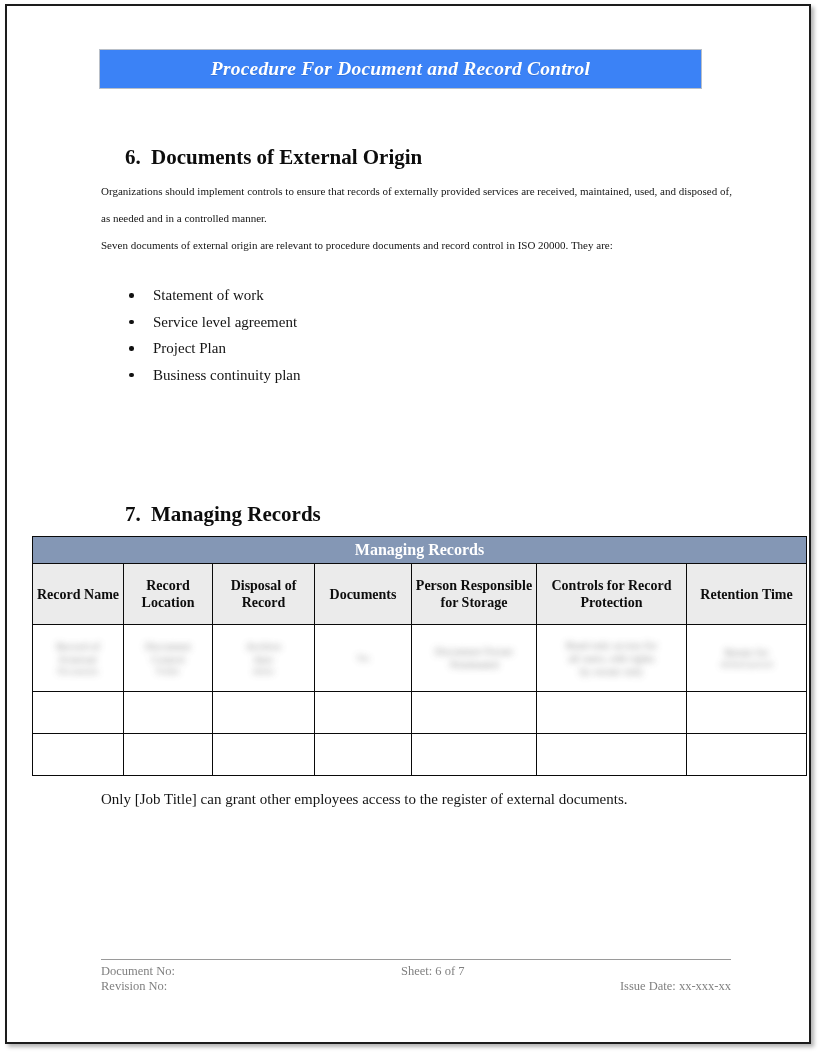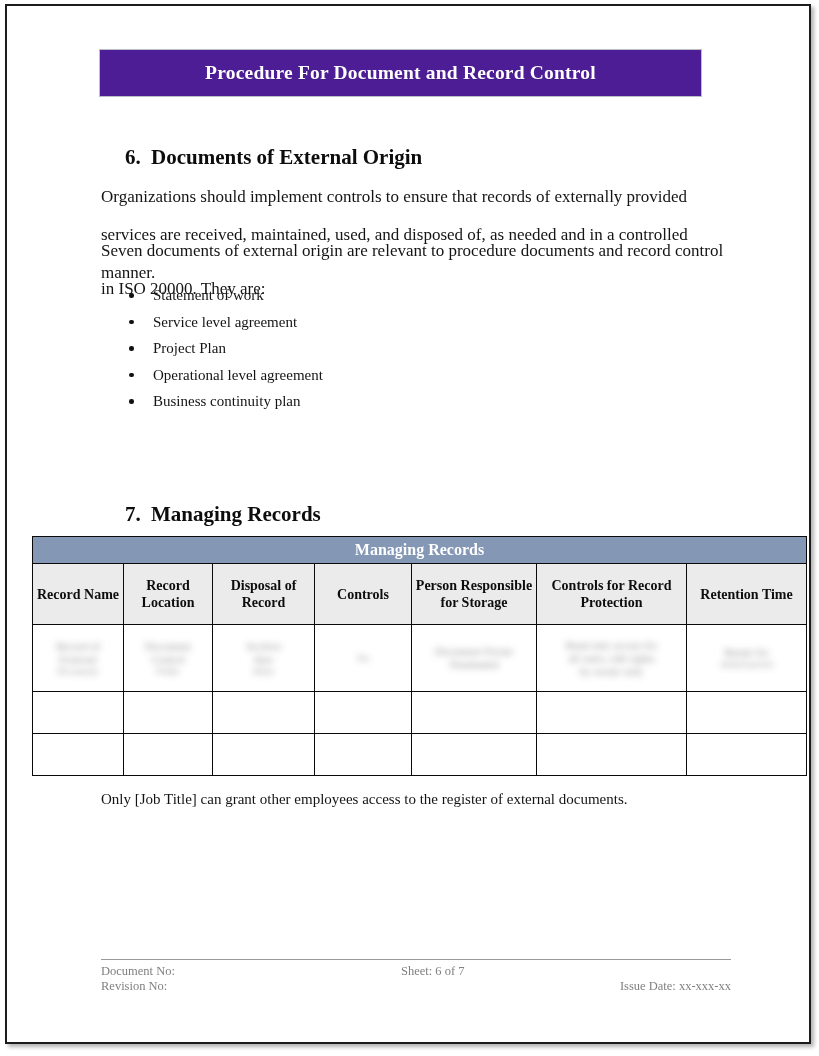--- a/index.html
+++ b/index.html
@@ -40,27 +40,28 @@
     bottom: 0;
     padding: 0;
   }
 
   
   .title-banner {
     position: absolute;
     left: 92px;
     top: 43px;
     width: 603px;
-    height: 48px;
-    background: #4c1d95;
+    height: 40px;
+    background: #3b82f6;
     border: 1px solid #b9bfc7;
     display: flex;
     align-items: center;
     justify-content: center;
     box-sizing: border-box;
+    font-style: italic;
   }
   .title-banner .title-text {
     color: #ffffff;
     font-size: 19.5px;
     font-weight: bold;
     letter-spacing: 0.2px;
     font-family: "Liberation Serif", "DejaVu Serif", serif;
     text-shadow: 0 1px 0 rgba(0,0,0,0.12);
   }
 
@@ -73,22 +74,22 @@
     white-space: nowrap;
   }
   .section-heading .num {
     display: inline-block;
     width: 26px;
   }
   .para {
     position: absolute;
     left: 94px;
     width: 632px;
-    font-size: 17px;
-    line-height: 38px;
+    font-size: 11px;
+    line-height: 27px;
     color: #141414;
     text-align: left;
   }
   .bullet-list {
     position: absolute;
     left: 94px;
     top: 276px;
     width: 600px;
     margin: 0;
     padding: 0;
@@ -212,21 +213,20 @@
         <span class="num">6.</span><span>Documents of External Origin</span>
       </div>
 
       <div class="para" style="top:172px;">Organizations should implement controls to ensure that records of externally provided services are received, maintained, used, and disposed of, as needed and in a controlled manner.</div>
       <div class="para" style="top:226px;">Seven documents of external origin are relevant to procedure documents and record control in ISO 20000. They are:</div>
 
       <ul class="bullet-list">
         <li><span class="dot"></span><span>Statement of work</span></li>
         <li><span class="dot"></span><span>Service level agreement</span></li>
         <li><span class="dot"></span><span>Project Plan</span></li>
-        <li><span class="dot"></span><span>Operational level agreement</span></li>
         <li><span class="dot"></span><span>Business continuity plan</span></li>
       </ul>
 
       <div class="section-heading" style="left:118px; top:496px;">
         <span class="num">7.</span><span>Managing Records</span>
       </div>
 
       <table class="records-table">
         <colgroup>
           <col style="width:91px">
@@ -238,21 +238,21 @@
             <col style="width:120px">
         </colgroup>
         <tbody>
           <tr>
             <td class="tbl-title" colspan="7">Managing Records</td>
           </tr>
           <tr class="tbl-head">
             <th>Record Name</th>
             <th>Record Location</th>
             <th>Disposal of Record</th>
-            <th>Controls</th>
+            <th>Documents</th>
             <th>Person Responsible for Storage</th>
             <th>Controls for Record Protection</th>
             <th>Retention Time</th>
           </tr>
 
           <tr class="data-row">
             <td>
               <div class="blur-cell">
                 <span>Record of</span>
                 <span>External</span>

